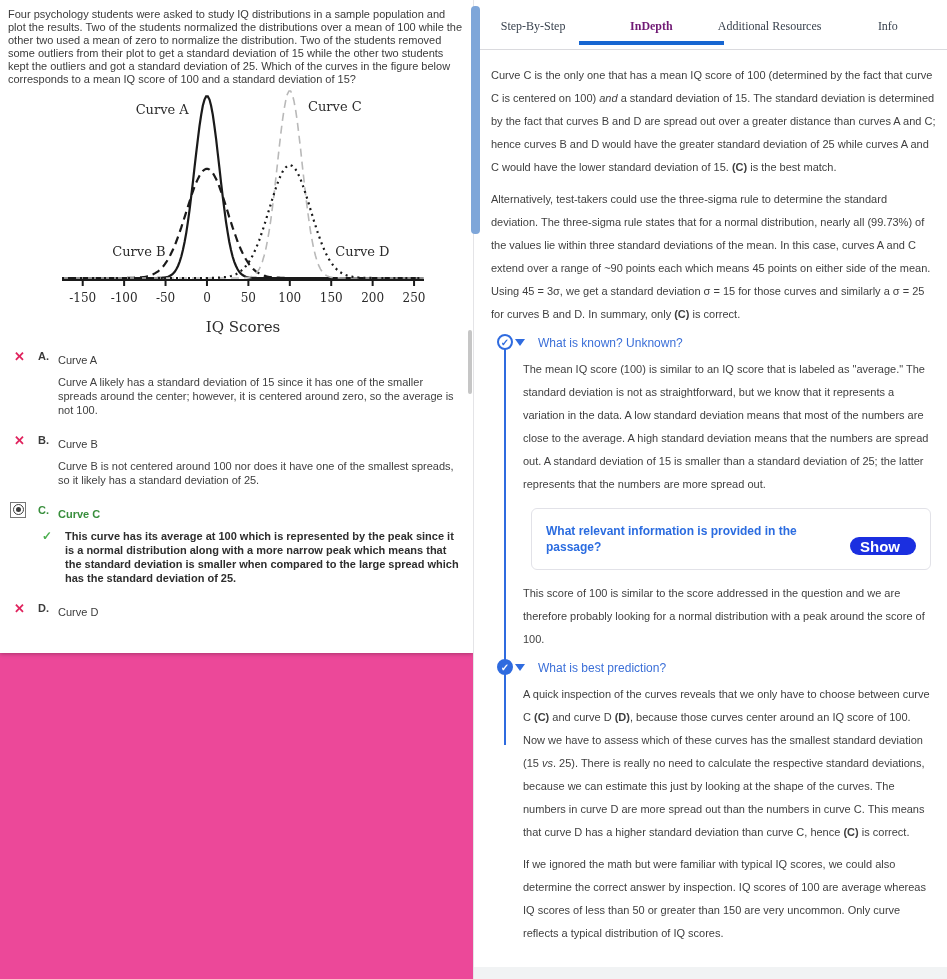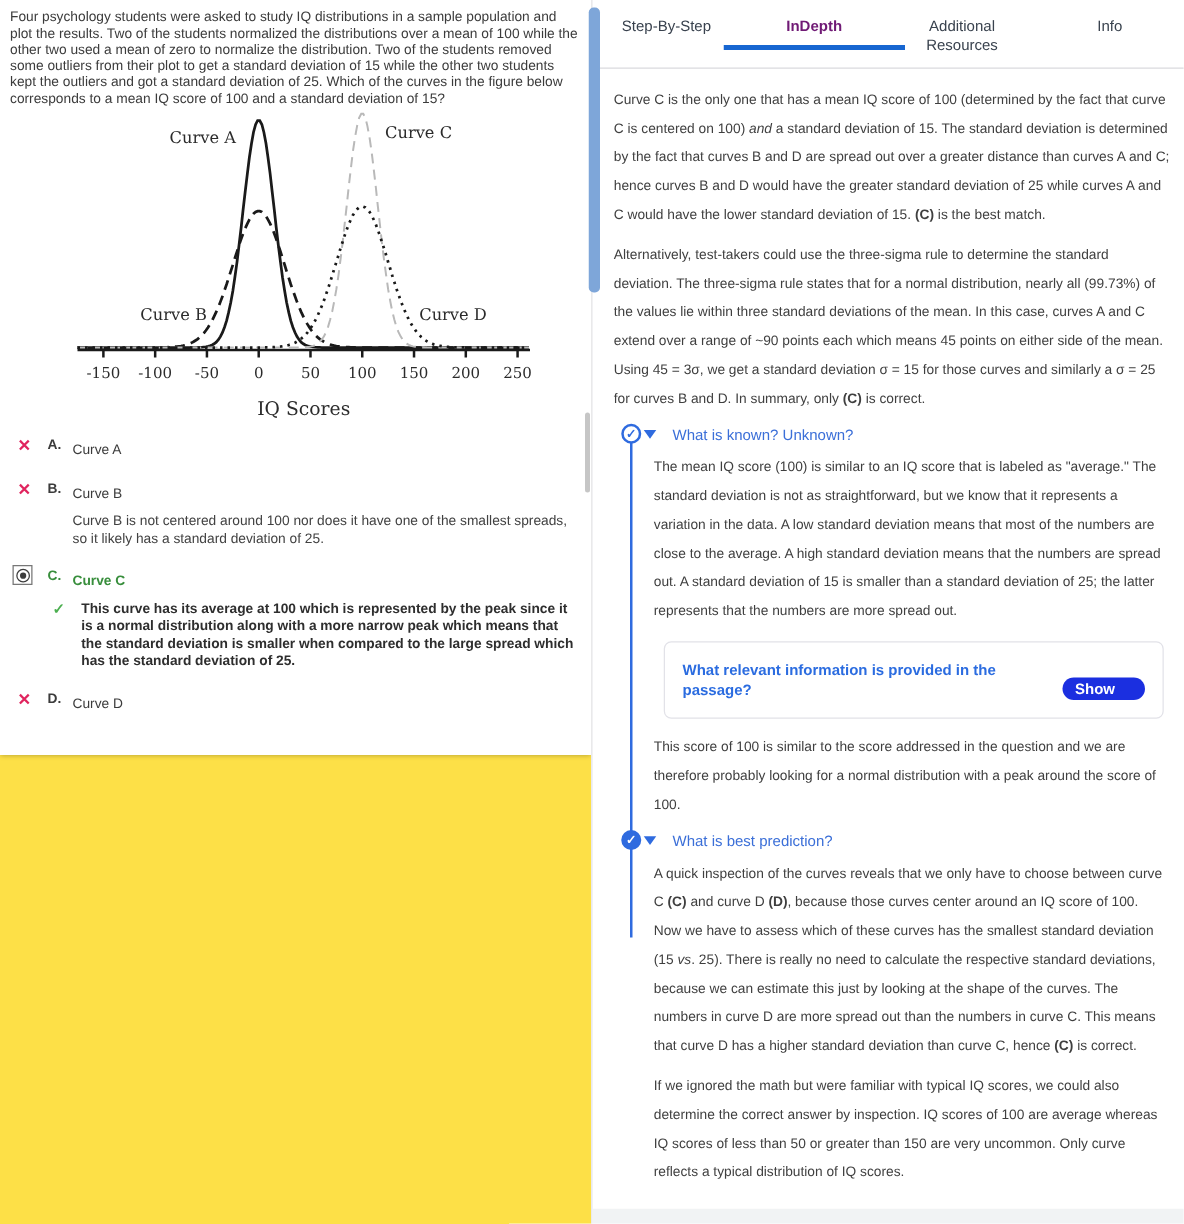--- a/index.html
+++ b/index.html
@@ -1,21 +1,21 @@
 <!DOCTYPE html>
 <html><head>
 <meta charset="utf-8">
 <style>
   * { margin:0; padding:0; box-sizing:border-box; }
   html,body { width:947px; height:979px; overflow:hidden; background:#fff;
     font-family:"Liberation Sans", sans-serif; }
   .app { display:flex; width:947px; height:979px; position:relative; }
 
   
-  .left-panel { width:473px; height:979px; position:relative; background:#fde047; }
+  .left-panel { width:473px; height:979px; position:relative; background:#ec4899; }
   .question-card { background:#fff; box-shadow:0 1px 4px rgba(0,0,0,0.28);
     padding:8px 8px 16px 8px; }
   .question-text { font-size:11px; line-height:13px; color:#3b3b3b; padding-right:2px; }
   .chart-wrap { display:flex; justify-content:center; margin-top:2px; }
   .chart-wrap svg { display:block; }
   .chart-wrap text { font-family:"DejaVu Serif", serif; fill:#2b2b2b; }
   .chart-wrap .tick  { font-size:12px; }
   .chart-wrap .clabel{ font-size:13px; }
   .chart-wrap .xlabel{ font-size:15px; }
 
@@ -43,22 +43,22 @@
     background:#c6c6c6; border-radius:2px; }
 
   
   .right-panel { width:474px; height:979px; position:relative; background:#fff;
     border-left:1px solid #e4e4e7; }
   .right-scroll-thumb { position:absolute; left:-3px; top:6px; width:9px; height:228px;
     background:#7ea6d9; border-radius:4px; z-index:5; }
   .bottom-track { position:absolute; left:0; right:0; bottom:0; height:12px;
     background:#f1f3f4; }
 
-  .tabbar { display:flex; align-items:flex-start; min-height:50px; padding-top:10px;
-    border-bottom:1px solid #dadade; }
+  .tabbar { display:flex; align-items:center; min-height:50px; padding-top:10px;
+    border-bottom:1px solid #dadade;font-family:Liberation Serif, serif; }
   .tab { flex:1; text-align:center; font-size:12px; color:#39424e; line-height:15px;
     padding:4px 6px 10px; position:relative; cursor:pointer; }
   .tab.active { font-weight:700; color:#701a75; }
   .tab.active::after { content:''; position:absolute; left:-13px; right:-13px; bottom:-1px;
     height:4px; background:#1766d1; }
 
   .content { padding:14px 10px 14px 17px; font-size:11px; color:#3f3f3f; }
   .para { line-height:23px; margin-bottom:9px; }
   .para:last-child { margin-bottom:0; }
 
@@ -73,21 +73,21 @@
   .tl-icon.filled  { border:2px solid #2f6bdf; background:#2f6bdf; color:#fff; }
   .tl-caret { position:absolute; left:-23px; top:3px; width:0; height:0;
     border-left:5px solid transparent; border-right:5px solid transparent;
     border-top:7px solid #2f6bdf; cursor:pointer; }
   .tl-body { margin-left:32px; margin-right:6px; }
 
   .qcard { margin:12px 6px 12px 40px; border:1px solid #e2e2e8; border-radius:6px;
     padding:14px; display:flex; align-items:flex-end; gap:14px; background:#fff; }
   .qcard-title { flex:1; color:#2b6ce0; font-weight:700; font-size:12px; line-height:16px; }
   .show-btn { background:#1b2fe0; color:#fff; border:none; border-radius:10px;
-    height:18px; min-width:66px; padding:0 10px; font-size:12px; font-weight:700;
+    height:18px; min-width:66px; padding:0 10px; font-size:15px; font-weight:700;
     text-align:left; cursor:pointer; font-family:"Liberation Sans", sans-serif; }
   b { font-weight:700; } i { font-style:italic; }
 </style>
 </head>
 <body>
 
 <div class="app">
 
   <div class="left-panel">
     <div class="question-card">
@@ -122,20 +122,24 @@
             <text class="clabel" x="143.54691075514876" y="168.3" text-anchor="end">Curve B</text>
             <text class="clabel" x="313.3638443935927" y="168.3" text-anchor="start">Curve D</text>
             <text class="xlabel" x="221" y="244" text-anchor="middle">IQ Scores</text>
           </svg>
       </div>
       <div class="options">
           <div class="option">
     <span class="opt-status x">✕</span>
     <span class="opt-letter">A.</span>
     <span class="opt-label">Curve A</span>
+    <div class="opt-expl">
+      
+      <span class="expl-text">Curve A likely has a standard deviation of 15 since it has one of the smaller spreads around the center; however, it is centered around zero, so the average is not 100.</span>
+    </div>
   </div>
           <div class="option">
     <span class="opt-status x">✕</span>
     <span class="opt-letter">B.</span>
     <span class="opt-label">Curve B</span>
     <div class="opt-expl">
       
       <span class="expl-text">Curve B is not centered around 100 nor does it have one of the smallest spreads, so it likely has a standard deviation of 25.</span>
     </div>
   </div>

